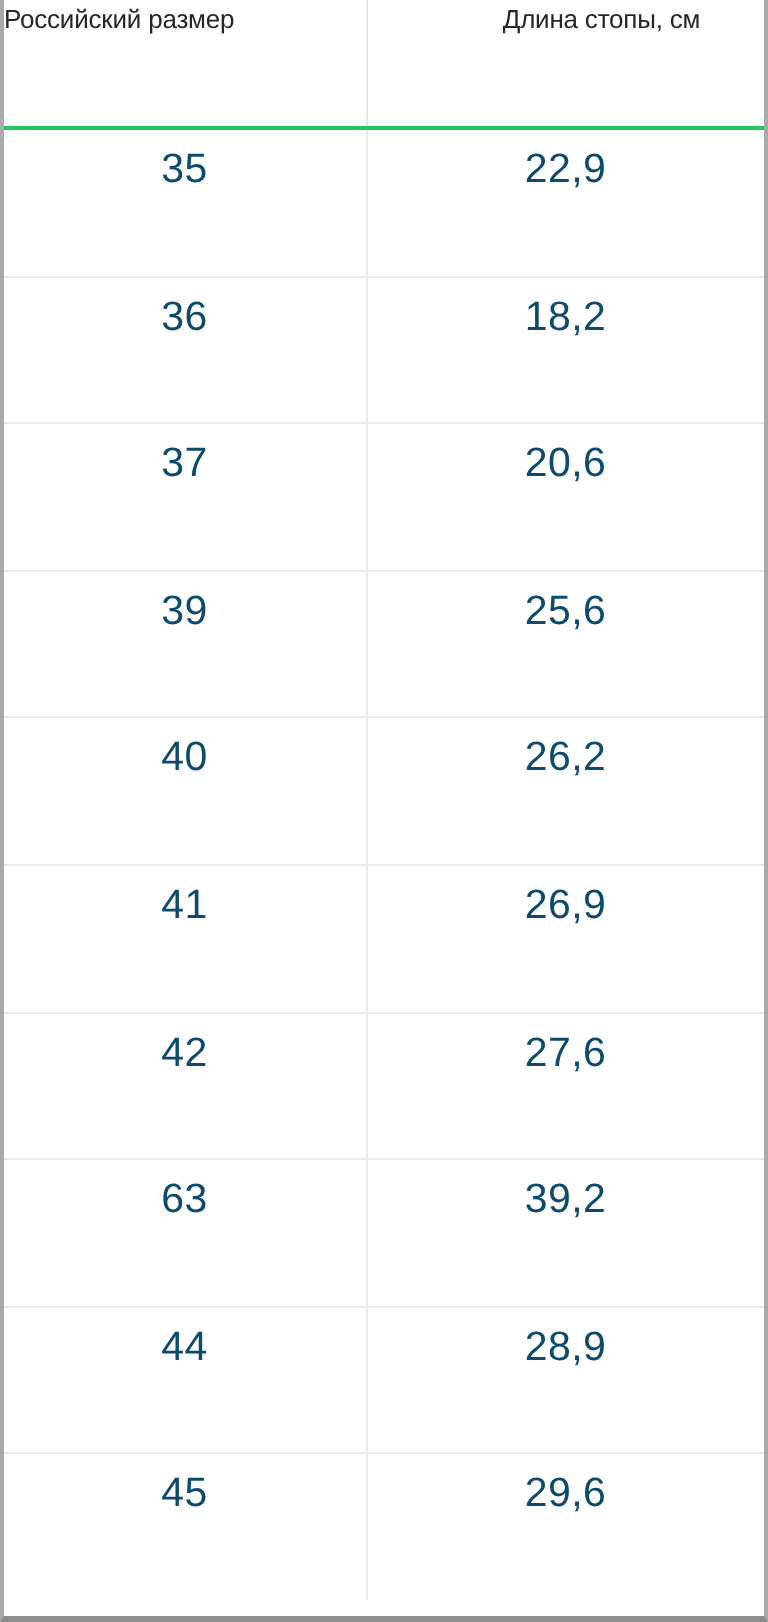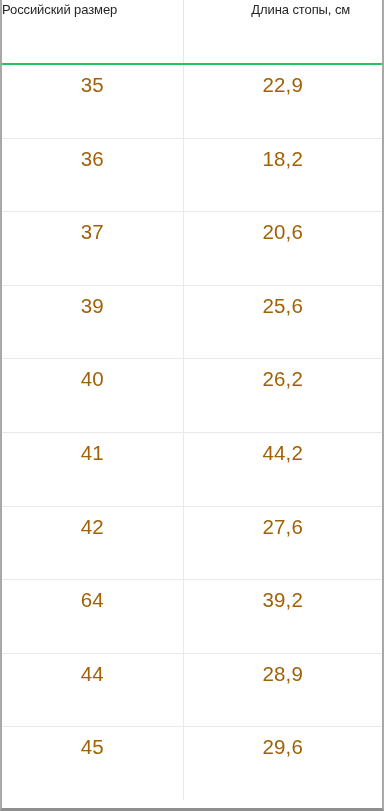--- a/index.html
+++ b/index.html
@@ -64,21 +64,21 @@
     padding-left: 36px;
   }
 
   tbody tr.data-row td {
     height: 62.6px;
     padding: 0;
     margin: 0;
     border-bottom: 1px solid #e9e9e9;
     vertical-align: top;
     text-align: center;
-    color: #a16207;
+    color: #0c4a6e;
     font-size: 20.5px;
     line-height: 1;
     padding-top: 10px;
     letter-spacing: 0.2px;
   }
 
   tbody tr.data-row td.cell-size {
     border-right: 1px solid #e9e9e9;
   }
 
@@ -131,30 +131,30 @@
         <td class="cell-length"><span class="cell-text">25,6</span></td>
       </tr>
 
       <tr class="data-row">
         <td class="cell-size"><span class="cell-text">40</span></td>
         <td class="cell-length"><span class="cell-text">26,2</span></td>
       </tr>
 
       <tr class="data-row">
         <td class="cell-size"><span class="cell-text">41</span></td>
-        <td class="cell-length"><span class="cell-text">44,2</span></td>
+        <td class="cell-length"><span class="cell-text">26,9</span></td>
       </tr>
 
       <tr class="data-row">
         <td class="cell-size"><span class="cell-text">42</span></td>
         <td class="cell-length"><span class="cell-text">27,6</span></td>
       </tr>
 
       <tr class="data-row">
-        <td class="cell-size"><span class="cell-text">64</span></td>
+        <td class="cell-size"><span class="cell-text">63</span></td>
         <td class="cell-length"><span class="cell-text">39,2</span></td>
       </tr>
 
       <tr class="data-row">
         <td class="cell-size"><span class="cell-text">44</span></td>
         <td class="cell-length"><span class="cell-text">28,9</span></td>
       </tr>
 
       <tr class="data-row">
         <td class="cell-size"><span class="cell-text">45</span></td>

